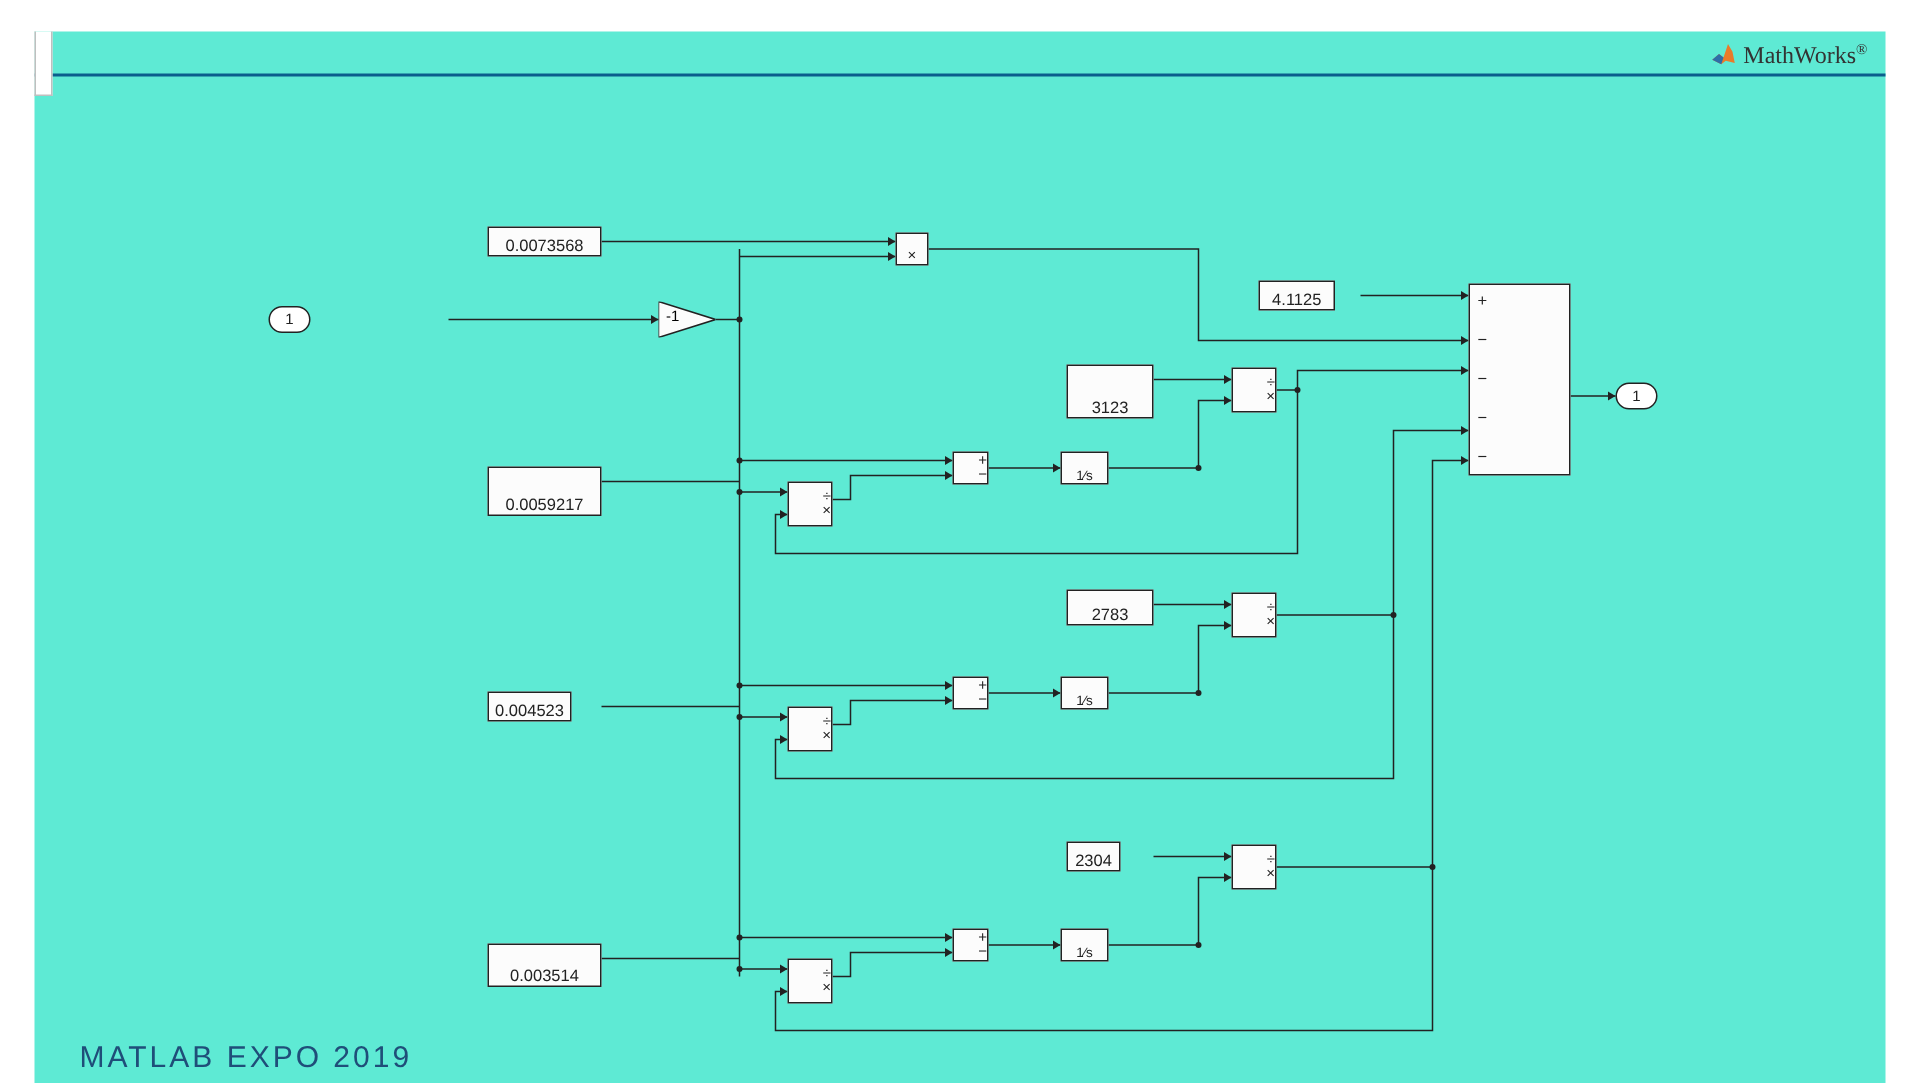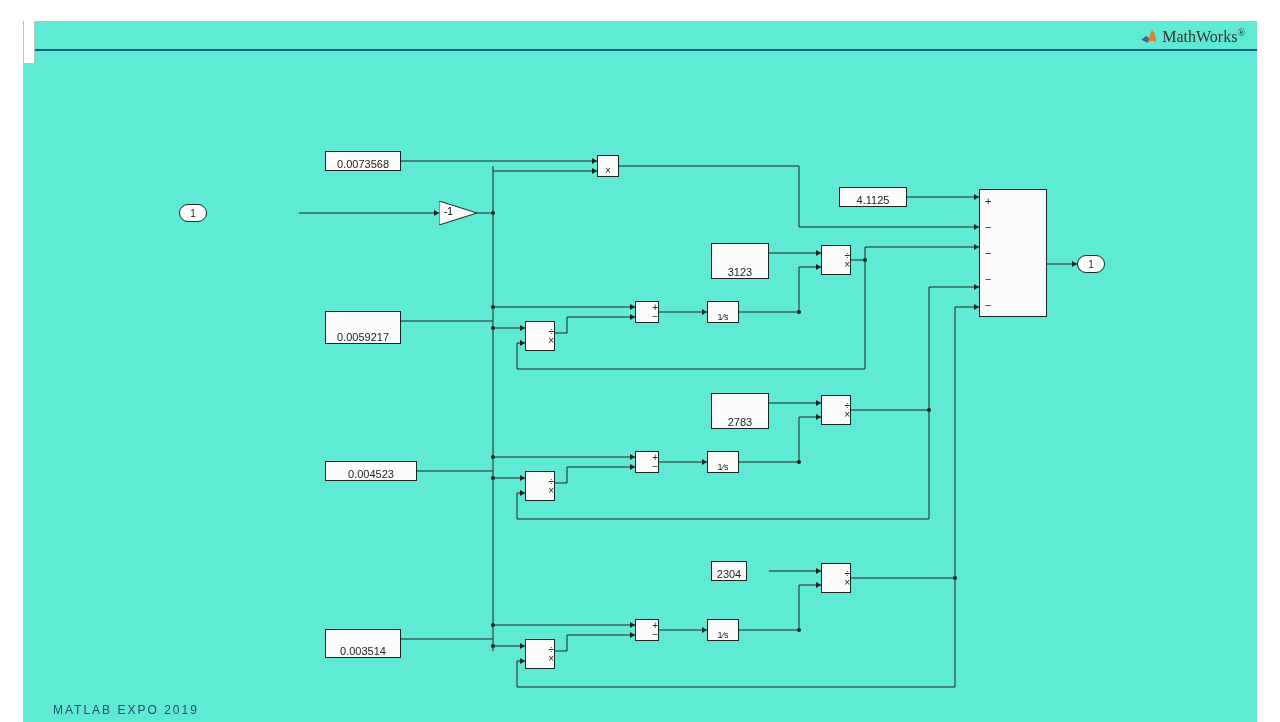--- a/index.html
+++ b/index.html
@@ -1,21 +1,21 @@
 <!DOCTYPE html>
 <html><head>
 <meta charset="utf-8">
 <style>
   html,body{margin:0;padding:0;width:1280px;height:722px;background:#fff;font-family:Helvetica,Arial,sans-serif;overflow:hidden}
   .slide{position:absolute;left:23px;top:21px;width:1234px;height:714px;background:#5eead4}
   .hr{position:absolute;left:0;top:28px;width:1234px;height:0;border-top:2px solid #0a5e8c}
   .mark{position:absolute;left:0;top:0;width:10px;height:42px;background:#fff;border:1px solid #bfbfbf;border-top:none}
   .logo{position:absolute;right:12px;top:6px;font-size:16px;font-weight:400;color:#333;font-family:Georgia,serif}
   .logo svg{vertical-align:-3px}
-  .footer{position:absolute;left:30px;bottom:18px;font-size:12px;letter-spacing:2px;color:#1f4e79;font-family:"Arial Narrow",Arial,sans-serif;font-weight:500}
+  .footer{position:absolute;left:30px;bottom:18px;font-size:20px;letter-spacing:2px;color:#1f4e79;font-family:"Arial Narrow",Arial,sans-serif;font-weight:500}
   .canvas{position:absolute;left:276px;top:108px;width:790px;height:574px}
   .canvas svg{position:absolute;left:0;top:0}
   .blk{position:absolute;background:#fcfcfc;border:1px solid #222;box-sizing:border-box;font-size:10px;color:#222;display:flex;align-items:flex-end;justify-content:center}
   .cblk{font-family:Arial;font-size:11px;padding:0 6px}
   .port{position:absolute;border:1.2px solid #222;border-radius:10px;background:#fff;font-size:10px;color:#222;display:flex;align-items:center;justify-content:center;box-sizing:border-box}
   
   .sumv{font-size:10px;line-height:9px}
 </style>
 </head>
 <body>
@@ -162,21 +162,21 @@
     </div>
 
     <div class="blk cblk" style="left:26px;top:22px;width:76px;height:20px">
         <span>0.0073568</span>
       </div>
 
     <div class="blk" style="left:298px;top:26px;width:22px;height:22px">
         <span>×</span>
       </div>
 
-    <div class="blk cblk" style="left:540px;top:58px;width:68px;height:20px">
+    <div class="blk cblk" style="left:540px;top:58px;width:51px;height:20px">
         <span>4.1125</span>
       </div>
 
     <div class="blk" style="left:680px;top:60px;width:68px;height:128px;font-size:11px;flex-direction:column;align-items:flex-start;padding:4px 5px;gap:14px">
       <span>+</span>
       <span>−</span>
       <span>−</span>
       <span>−</span>
       <span>−</span>
     </div>
@@ -196,35 +196,35 @@
         <span>1⁄s</span>
       </div>
     <div class="blk cblk" style="left:412px;top:114px;width:58px;height:36px">
         <span>3123</span>
       </div>
     <div class="blk" style="left:522px;top:116px;width:30px;height:30px;flex-direction:column">
       <span class="sumv">÷</span>
       <span class="sumv">×</span>
     </div>
 
-    <div class="blk cblk" style="left:26px;top:332px;width:92px;height:20px">
+    <div class="blk cblk" style="left:26px;top:332px;width:56px;height:20px">
         <span>0.004523</span>
       </div>
     <div class="blk" style="left:226px;top:342px;width:30px;height:30px;flex-direction:column">
       <span class="sumv">÷</span>
       <span class="sumv">×</span>
     </div>
     <div class="blk" style="left:336px;top:322px;width:24px;height:22px;flex-direction:column">
       <span class="sumv">+</span>
       <span class="sumv">−</span>
     </div>
     <div class="blk" style="left:408px;top:322px;width:32px;height:22px;font-size:9px">
         <span>1⁄s</span>
       </div>
-    <div class="blk cblk" style="left:412px;top:264px;width:58px;height:36px">
+    <div class="blk cblk" style="left:412px;top:264px;width:58px;height:24px">
         <span>2783</span>
       </div>
     <div class="blk" style="left:522px;top:266px;width:30px;height:30px;flex-direction:column">
       <span class="sumv">÷</span>
       <span class="sumv">×</span>
     </div>
 
     <div class="blk cblk" style="left:26px;top:500px;width:76px;height:29px">
         <span>0.003514</span>
       </div>

